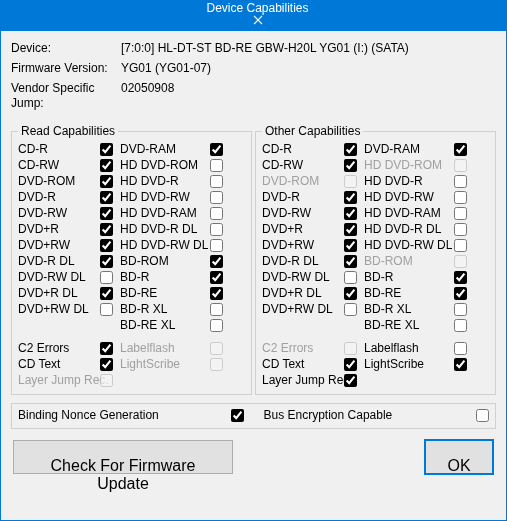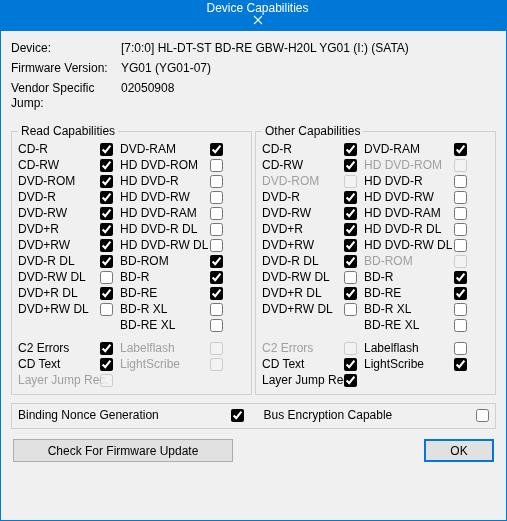--- a/index.html
+++ b/index.html
@@ -99,25 +99,25 @@
   .other-item span { flex: 1; }
   .footer {
     display: flex;
     justify-content: space-between;
     align-items: center;
     margin-top: 4px;
     padding: 0 2px;
   }
   button.win {
     font-family: inherit;
-    font-size: 12px;
+    font-size: 16px;
     height: 23px;
     background: #e1e1e1;
     border: 1px solid #adadad;
-    padding: 0 12px;
+    padding: 16px 12px;
   }
   button.ok {
     width: 70px;
     border: 2px solid #0078d7;
     background: #e1e1e1;
   }
   button.firmware { width: 220px; }
   .caps-col { flex: 1; }
 </style>
 </head>

